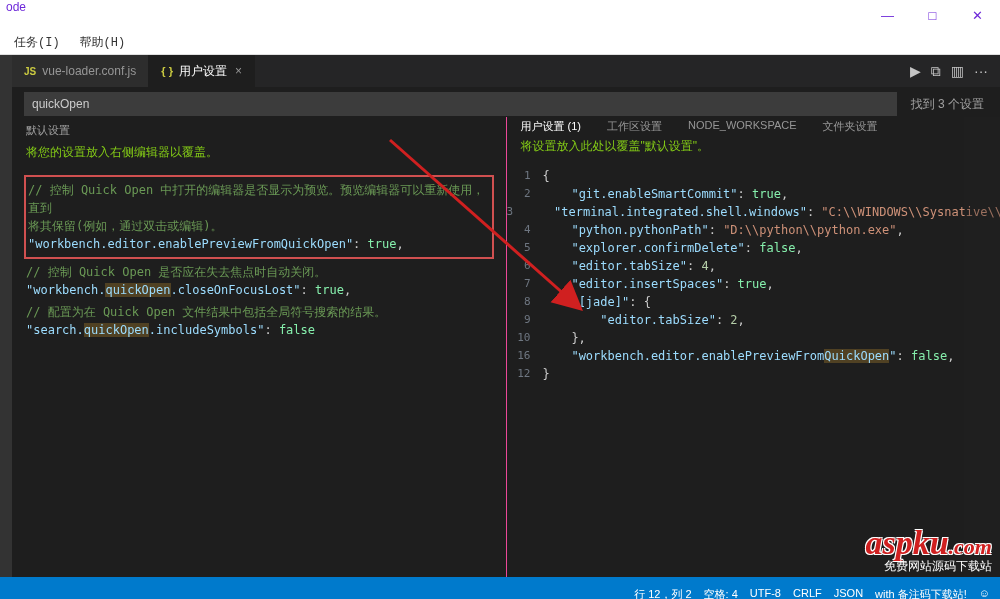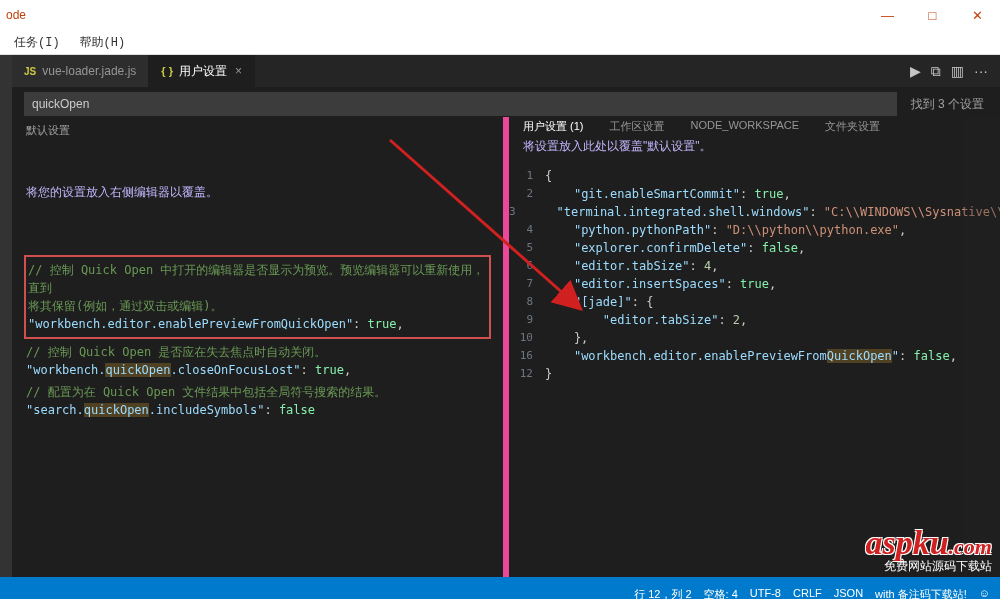--- a/index.html
+++ b/index.html
@@ -1,17 +1,17 @@
 <!DOCTYPE html>
 <html><head>
 <meta charset="utf-8">
 <style>
 * { margin: 0; padding: 0; box-sizing: border-box; }
 body { font-family: "Segoe UI", "Microsoft YaHei", sans-serif; background: #1e1e1e; color: #cccccc; width: 1000px; height: 599px; overflow: hidden; position: relative; }
-.titlebar { height: 30px; background: #ffffff; display: flex; align-items: center; justify-content: space-between; color: #c2410c; font-size: 12px; }
+.titlebar { height: 30px; background: #ffffff; display: flex; justify-content: space-between; color: #6d28d9; font-size: 12px; }
 .titlebar-left { padding-left: 6px; }
 .win-controls { display: flex; gap: 0; }
 .win-btn { width: 45px; height: 30px; display: flex; align-items: center; justify-content: center; font-size: 13px; }
 .menubar { height: 25px; background: #ffffff; display: flex; align-items: center; gap: 12px; padding-left: 10px; font-size: 12px; color: #333; border-bottom: 1px solid #e0e0e0; font-family: Liberation Mono, monospace;}
 .menu-item { padding: 2px 4px; }
 .content-area { display: flex; height: calc(100% - 30px - 25px - 22px); background: #1e1e1e; justify-content: flex-end; }
 .activity-bar { width: 12px; background: #333333; }
 .main { flex: 1; display: flex; flex-direction: column; }
 .tabs-bar { height: 32px; background: #252526; display: flex; align-items: stretch; justify-content: space-between; }
 .tabs-left { display: flex; }
@@ -20,23 +20,23 @@
 .tab-icon { font-size: 11px; }
 .tab-icon.js { color: #cbcb41; font-weight: bold; font-size: 10px; }
 .tab-icon.json { color: #cbcb41; font-weight: bold; font-size: 11px; }
 .tab-close { font-size: 12px; color: #969696; margin-left: 2px; }
 .tabs-right { display: flex; align-items: center; gap: 10px; padding-right: 12px; color: #c5c5c5; font-size: 14px; }
 .search-bar { height: 30px; background: #1e1e1e; display: flex; align-items: center; padding: 6px 12px 2px 12px; gap: 10px; }
 .search-input { flex: 1; background: #3c3c3c; border: none; color: #ccc; padding: 4px 8px; font-size: 12px; height: 24px; }
 .search-result { color: #a0a0a0; font-size: 12px; white-space: nowrap; padding: 0 4px; }
 .split { flex: 1; display: flex; }
 .pane { flex: 1; display: flex; flex-direction: column; font-size: 12px; overflow: hidden; }
-.pane-left { border-right: 6px solid #ec4899; gap: 40px; }
+.pane-left { border-right: 1px solid #ec4899; }
 .pane-header { padding: 6px 14px; color: #a0a0a0; font-size: 11px; }
-.pane-sub { padding: 0 14px 8px 14px; color: #c4b5fd; font-size: 12px; }
+.pane-sub { padding: 0 14px 8px 14px; color: #84cc16; font-size: 12px; }
 .pane-tabs { display: flex; gap: 26px; padding: 2px 14px 4px 14px; color: #969696; font-size: 11px; }
 .pane-tab.active { color: #ffffff; }
 .editor-body { flex: 1; position: relative; padding: 4px 0 0 0; font-family: Consolas, monospace; font-size: 12px; line-height: 18px; }
 .code-block { padding: 2px 14px; }
 .code-block.highlighted { border: 2px solid #d05050; margin: 2px 12px; padding: 4px 2px; }
 .comment { color: #6a9955; }
 .key { color: #9cdcfe; font-weight: normal; }
 .str { color: #ce9178; }
 .bool { color: #86efac; }
 .num { color: #b5cea8; }
@@ -72,21 +72,21 @@
 </div>
 
 <div class="content-area">
   <div class="activity-bar"></div>
   <div class="main">
 
     <div class="tabs-bar">
       <div class="tabs-left">
         <div class="tab">
           <span class="tab-icon js">JS</span>
-          <span>vue-loader.jade.js</span>
+          <span>vue-loader.conf.js</span>
         </div>
         <div class="tab active">
           <span class="tab-icon json">{ }</span>
           <span>用户设置</span>
           <span class="tab-close">×</span>
         </div>
       </div>
       <div class="tabs-right">
         <span>▶</span>
         <span>⧉</span>

